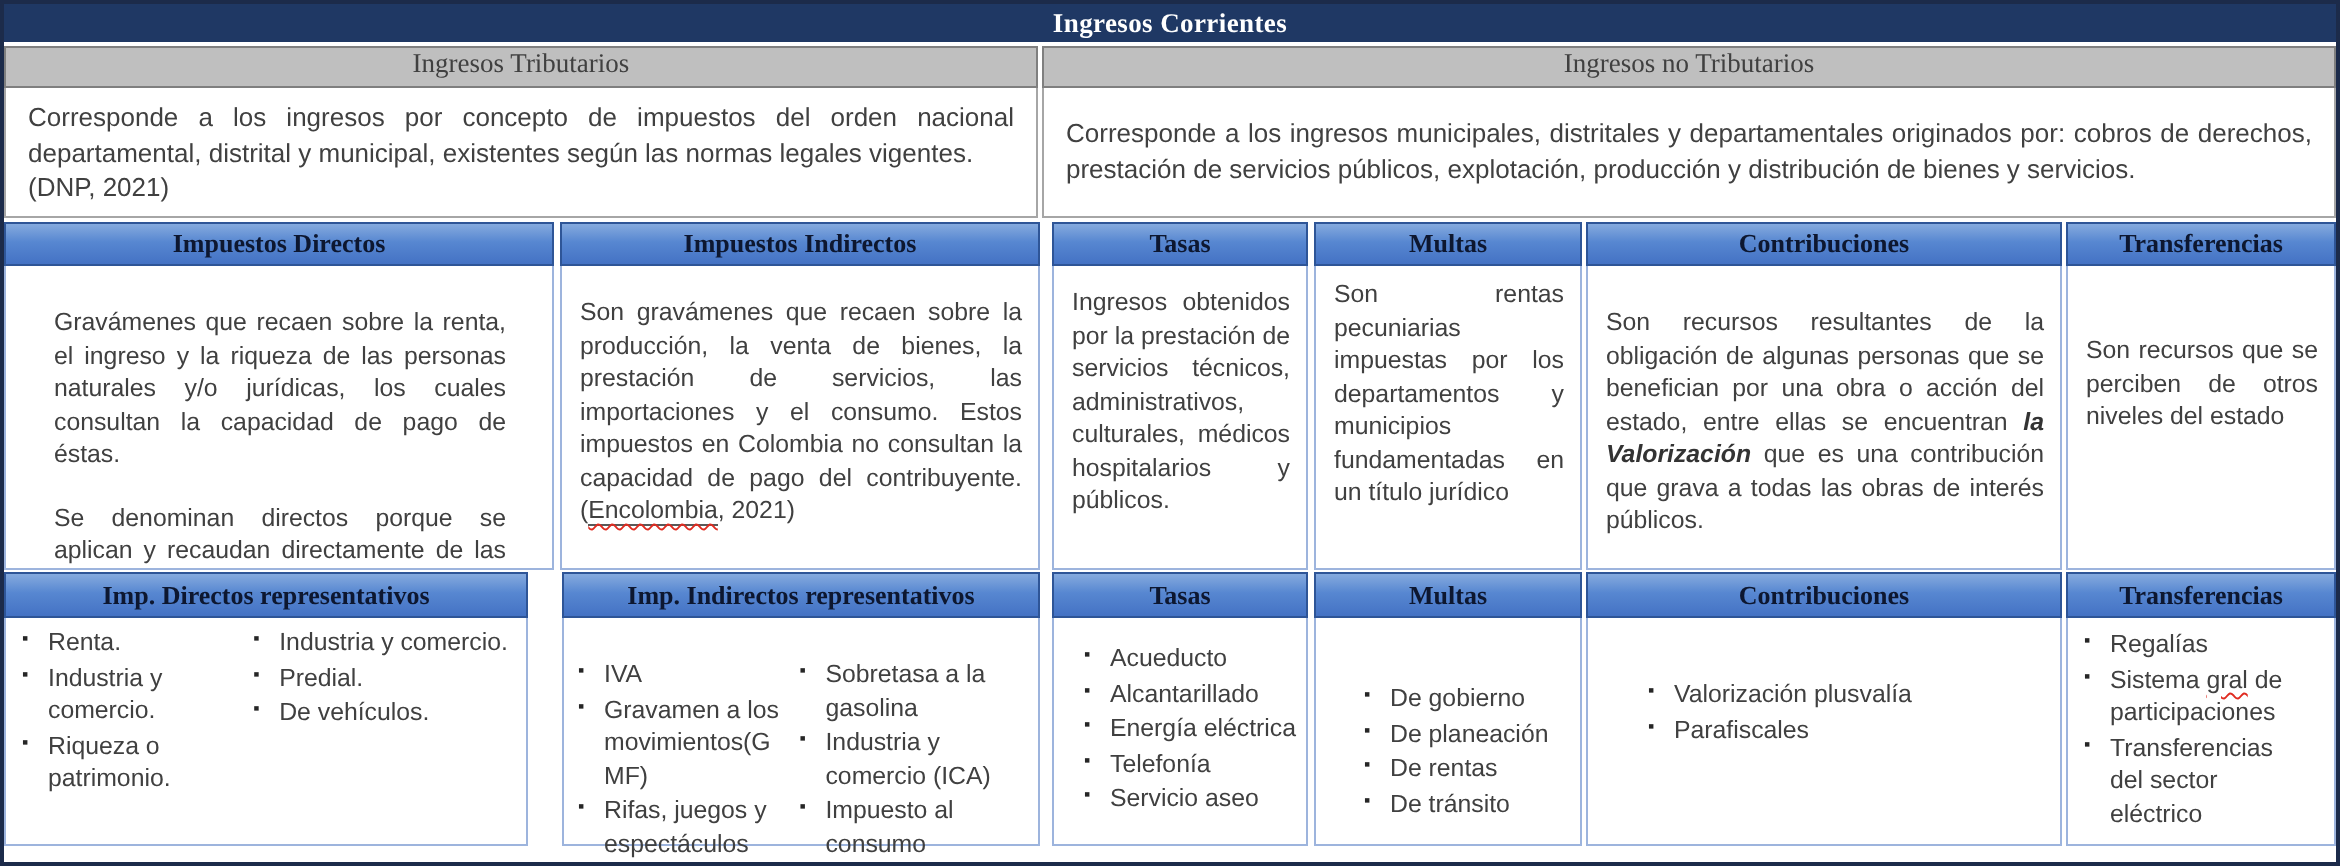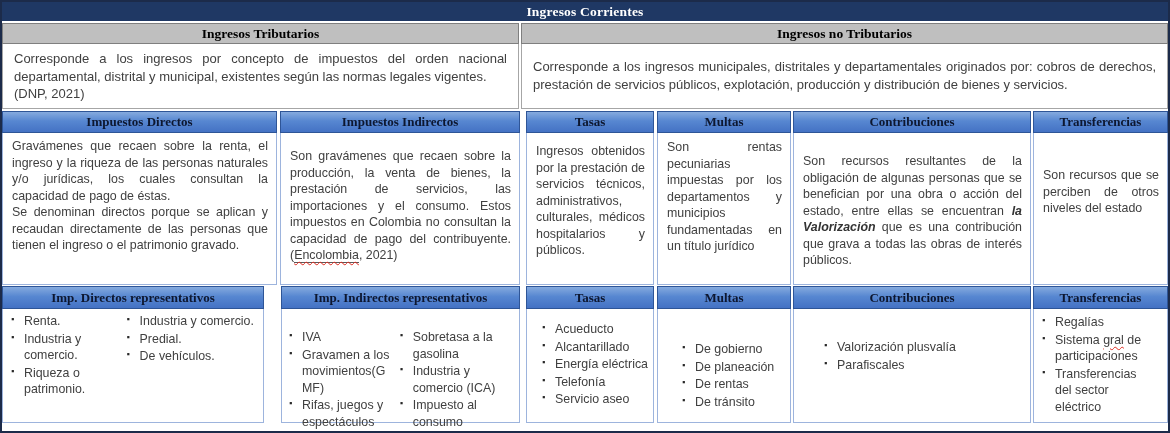--- a/index.html
+++ b/index.html
@@ -18,23 +18,23 @@
     background:#1f3864;
     display:flex;align-items:center;justify-content:center;
   }
   .title-bar span{
     color:#ffffff;font-family:"Liberation Serif",serif;
     font-weight:bold;font-size:13.5px;letter-spacing:.2px;
   }
   
   .ghead{
     background:#bfbfbf;border:1px solid #7f7f7f;
-    display:flex;align-items:center;justify-content:center;
-    font-family:"Liberation Serif",serif;font-weight:bold;
-    font-size:13.5px;color:#000000;
+    display:flex;align-items:flex-start;justify-content:center;
+    font-family:"Liberation Serif",serif;font-weight:normal;
+    font-size:13.5px;color:#404040;
   }
   .gbody{
     background:#ffffff;border:1px solid #a6a6a6;border-top:none;
     font-family:"Liberation Sans",sans-serif;color:#404040;
     font-size:13px;line-height:1.35;text-align:justify;
     padding:6px 11px 2px 11px;
   }
   
   .bhead{
     background:linear-gradient(180deg,#85aade 0%,#5787d1 45%,#4472c4 100%);
@@ -42,21 +42,21 @@
     display:flex;align-items:center;justify-content:center;
     font-family:"Liberation Serif",serif;font-weight:bold;
     font-size:13px;color:#0d1730;white-space:nowrap;
   }
   .bbody{
     background:#ffffff;border:1px solid #9db4dd;border-top:none;
     font-family:"Liberation Sans",sans-serif;color:#404040;
     font-size:12.4px;line-height:1.33;text-align:justify;
     padding:5px 8px 2px 9px;
   }
-  .bbody p{margin:0;}
+  .bbody p{margin:15px;}
   .emph{font-weight:bold;font-style:italic;color:#333333;}
   .doclink{
     border-bottom:1px solid #595959;
     text-decoration-line:underline;text-decoration-style:wavy;
     text-decoration-color:#e02b20;text-decoration-thickness:1px;
     text-underline-offset:2px;
   }
   .wavy{
     text-decoration-line:underline;text-decoration-style:wavy;
     text-decoration-color:#e02b20;text-decoration-thickness:1px;

